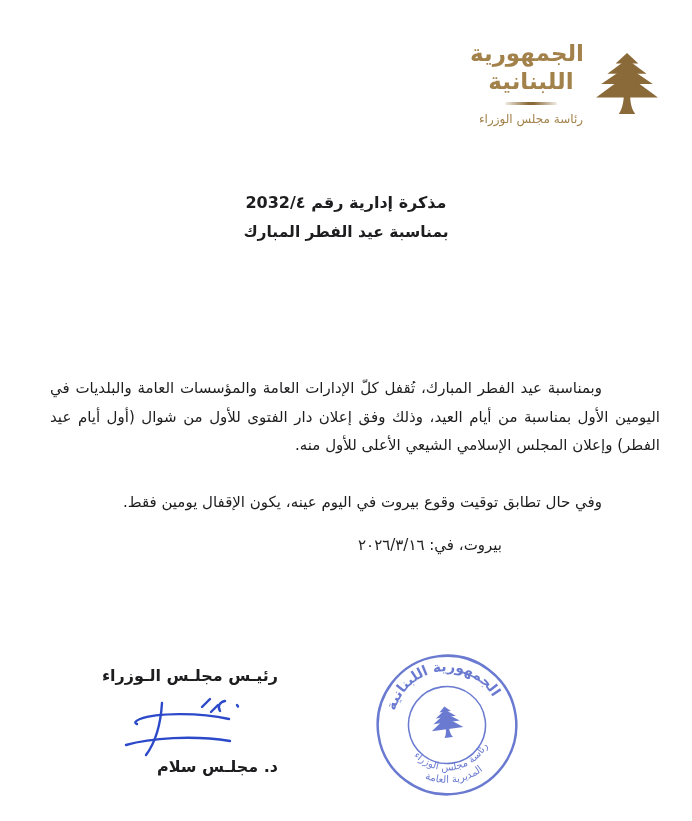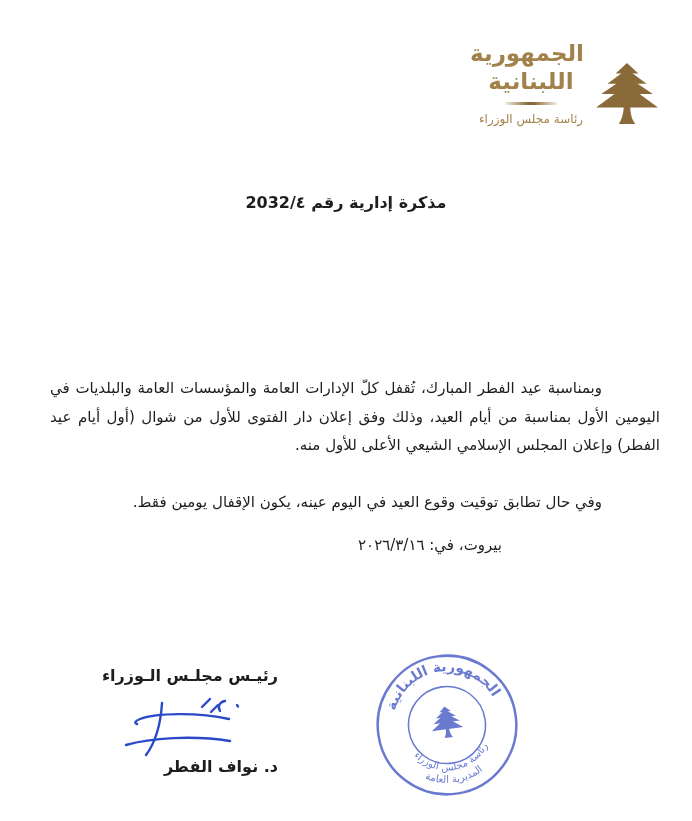--- a/index.html
+++ b/index.html
@@ -9,21 +9,21 @@
     margin:0 auto;
     background:#ffffff;
     font-family:"DejaVu Sans",sans-serif;
     color:#1d1d1f;
     overflow:hidden;
   }
 
   
   .logo{
     position:absolute;top:40px;right:32px;
-    display:flex;align-items:flex-end;gap:10px;
+    display:flex;align-items:center;gap:10px;
   }
   .logo-textcol{width:106px;text-align:center;}
   .calligraphy{
     color:#a2824a;font-weight:bold;
     font-size:23px;line-height:1.2;
     direction:rtl;
   }
   .logo-divider{
     width:52px;height:3px;margin:7px auto 7px;
     border-radius:2px;
@@ -103,42 +103,43 @@
         <path d="M32 9 L13 23 L51 23 Z"></path>
         <path d="M32 16 L7 33 L57 33 Z"></path>
         <path d="M32 24 L2 46 L62 46 Z"></path>
         <path d="M29 42 C29 51 27 58 24 62 L40 62 C36 57 35 50 35 42 Z"></path>
       </g>
     </svg>
   </header>
 
   <section class="title-block">
     <h1 class="memo-title" dir="rtl">مذكرة إدارية رقم 2032/٤</h1>
+    <h2 class="memo-subject2" dir="rtl">بمناسبة عيد الفطر المبارك</h2>
   </section>
 
   <section class="body-block">
     <p class="p2">وبمناسبة عيد الفطر المبارك، تُقفل كلّ الإدارات العامة والمؤسسات العامة والبلديات في اليومين الأول بمناسبة من أيام العيد، وذلك وفق إعلان دار الفتوى للأول من شوال (أول أيام عيد الفطر) وإعلان المجلس الإسلامي الشيعي الأعلى للأول منه.</p>
-    <p class="p3">وفي حال تطابق توقيت وقوع العيد في اليوم عينه، يكون الإقفال يومين فقط.</p>
+    <p class="p3">وفي حال تطابق توقيت وقوع بيروت في اليوم عينه، يكون الإقفال يومين فقط.</p>
     <div class="date-line">بيروت، في: ٢٠٢٦/٣/١٦</div>
   </section>
 
   <section class="signature">
     <div class="sig-title">رئيـس مجلـس الـوزراء</div>
     <svg class="sig-scribble" width="160" height="82" viewBox="0 0 160 82" aria-hidden="true">
       <g stroke="#2b49c9" stroke-width="2.4" fill="none" stroke-linecap="round">
         <path d="M127,12 c-5,1 -8,5 -5,10"></path>
         <path d="M139,16 l1,1.5"></path>
         <path d="M112,10 l-8,8"></path>
         <path d="M120,16 l-7,7"></path>
         <path d="M131,30 C100,23 58,24 42,30 c-5,2 -6,4 -3,5"></path>
         <path d="M64,14 C63,30 60,50 48,66"></path>
         <path d="M132,52 C95,46 52,49 28,56"></path>
       </g>
     </svg>
-    <div class="sig-name">د. نواف الفطر</div>
+    <div class="sig-name">د. مجلـس سلام</div>
   </section>
 
   <div class="stamp">
     <svg width="154" height="154" viewBox="0 0 160 160" aria-hidden="true">
       <circle cx="80" cy="80" r="72" fill="none" stroke="#4a5ec6" stroke-width="2.6"></circle>
       <circle cx="80" cy="80" r="40" fill="none" stroke="#4a5ec6" stroke-width="1.6"></circle>
       <defs>
         <path id="arcTop" d="M 24,80 A 56,56 0 0 1 136,80"></path>
         <path id="arcBot1" d="M 35.8,96.1 A 47,47 0 0 0 124.2,96.1"></path>
         <path id="arcBot2" d="M 25.6,105.4 A 60,60 0 0 0 134.4,105.4"></path>

